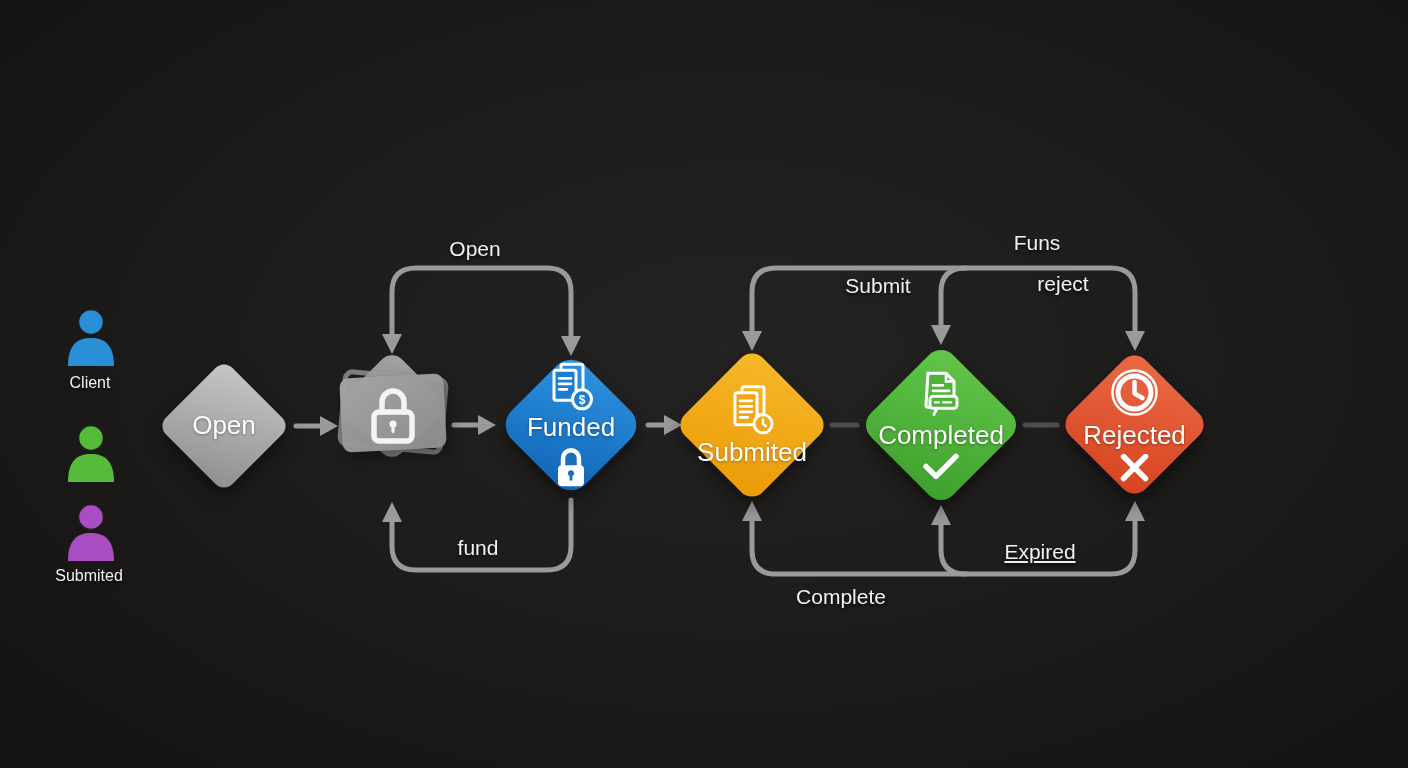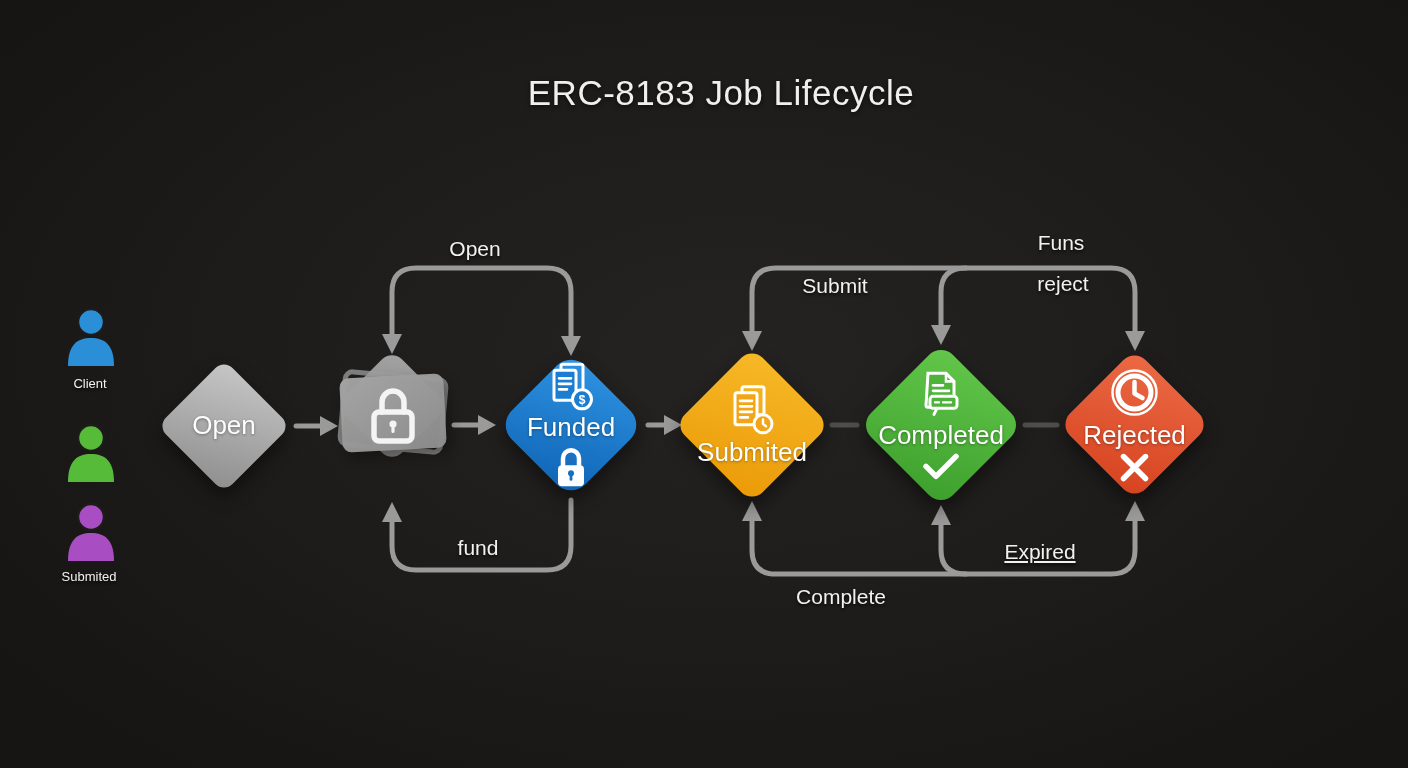--- a/index.html
+++ b/index.html
@@ -15,21 +15,21 @@
   .title{
     position:absolute;left:721px;top:93px;transform:translate(-50%,-50%);
     color:#efefef;font-size:35px;font-weight:500;letter-spacing:.5px;white-space:nowrap;
     text-shadow:0 2px 4px rgba(0,0,0,.6);
   }
   svg.wires{position:absolute;left:0;top:0;z-index:1;}
 
   
   .actor{position:absolute;width:56px;text-align:center;z-index:2;}
   .actor-label{
-    position:absolute;transform:translate(-50%,-50%);color:#f2f2f2;font-size:13px;
+    position:absolute;transform:translate(-50%,-50%);color:#f2f2f2;font-size:16px;
     white-space:nowrap;z-index:3;text-shadow:0 2px 3px rgba(0,0,0,.7);
   }
 
   
   .diamond{
     position:absolute;transform:rotate(45deg);z-index:2;
     box-shadow:6px 6px 18px rgba(0,0,0,.45);
   }
   .diamond .content{
     position:absolute;left:50%;top:50%;width:160px;
@@ -73,21 +73,20 @@
   .edge-label{
     position:absolute;transform:translate(-50%,-50%);color:#f1f1f1;font-size:21px;
     white-space:nowrap;z-index:4;text-shadow:0 2px 3px rgba(0,0,0,.7);
   }
 </style>
 </head>
 <body>
 
 <div class="canvas">
 
-  <div class="title">ERC-8183 Job Lifecycle</div>
 
   <svg class="wires" width="1408" height="768" viewBox="0 0 1408 768">
     <g stroke="#9a9a9a" stroke-width="5" fill="none" stroke-linecap="round">
 
       <path d="M 392 334 L 392 292 Q 392 268 416 268 L 547 268 Q 571 268 571 292 L 571 336"></path>
 
       <path d="M 571 500 L 571 546 Q 571 570 547 570 L 416 570 Q 392 570 392 546 L 392 522"></path>
 
       <path d="M 752 331 L 752 292 Q 752 268 776 268 L 1111 268 Q 1135 268 1135 292 L 1135 331"></path>
       <path d="M 966 268 Q 941 268 941 292 L 941 325"></path>
@@ -221,19 +220,19 @@
       </svg>
       <div class="node-label">Rejected</div>
       <svg width="32" height="32" viewBox="0 0 32 32">
         <path d="M5 5 L27 27 M27 5 L5 27" stroke="#fff" stroke-width="5.5" stroke-linecap="round"></path>
       </svg>
     </div>
   </div>
 
   <div class="edge-label" style="left:475px;top:249px;">Open</div>
   <div class="edge-label" style="left:478px;top:548px;">fund</div>
-  <div class="edge-label" style="left:835px;top:286px;">Submit</div>
-  <div class="edge-label" style="left:1037px;top:243px;margin-left:24px;">Funs</div>
+  <div class="edge-label" style="left:878px;top:286px;">Submit</div>
+  <div class="edge-label" style="left:1037px;top:243px;">Funs</div>
   <div class="edge-label" style="left:1037px;top:284px;margin-left:26px;">reject</div>
   <div class="edge-label" style="left:841px;top:553px;margin-top:44px;">Complete</div>
   <div class="edge-label" style="left:1040px;top:552px;text-decoration:underline;">Expired</div>
 
 </div>
 
 </body></html>

